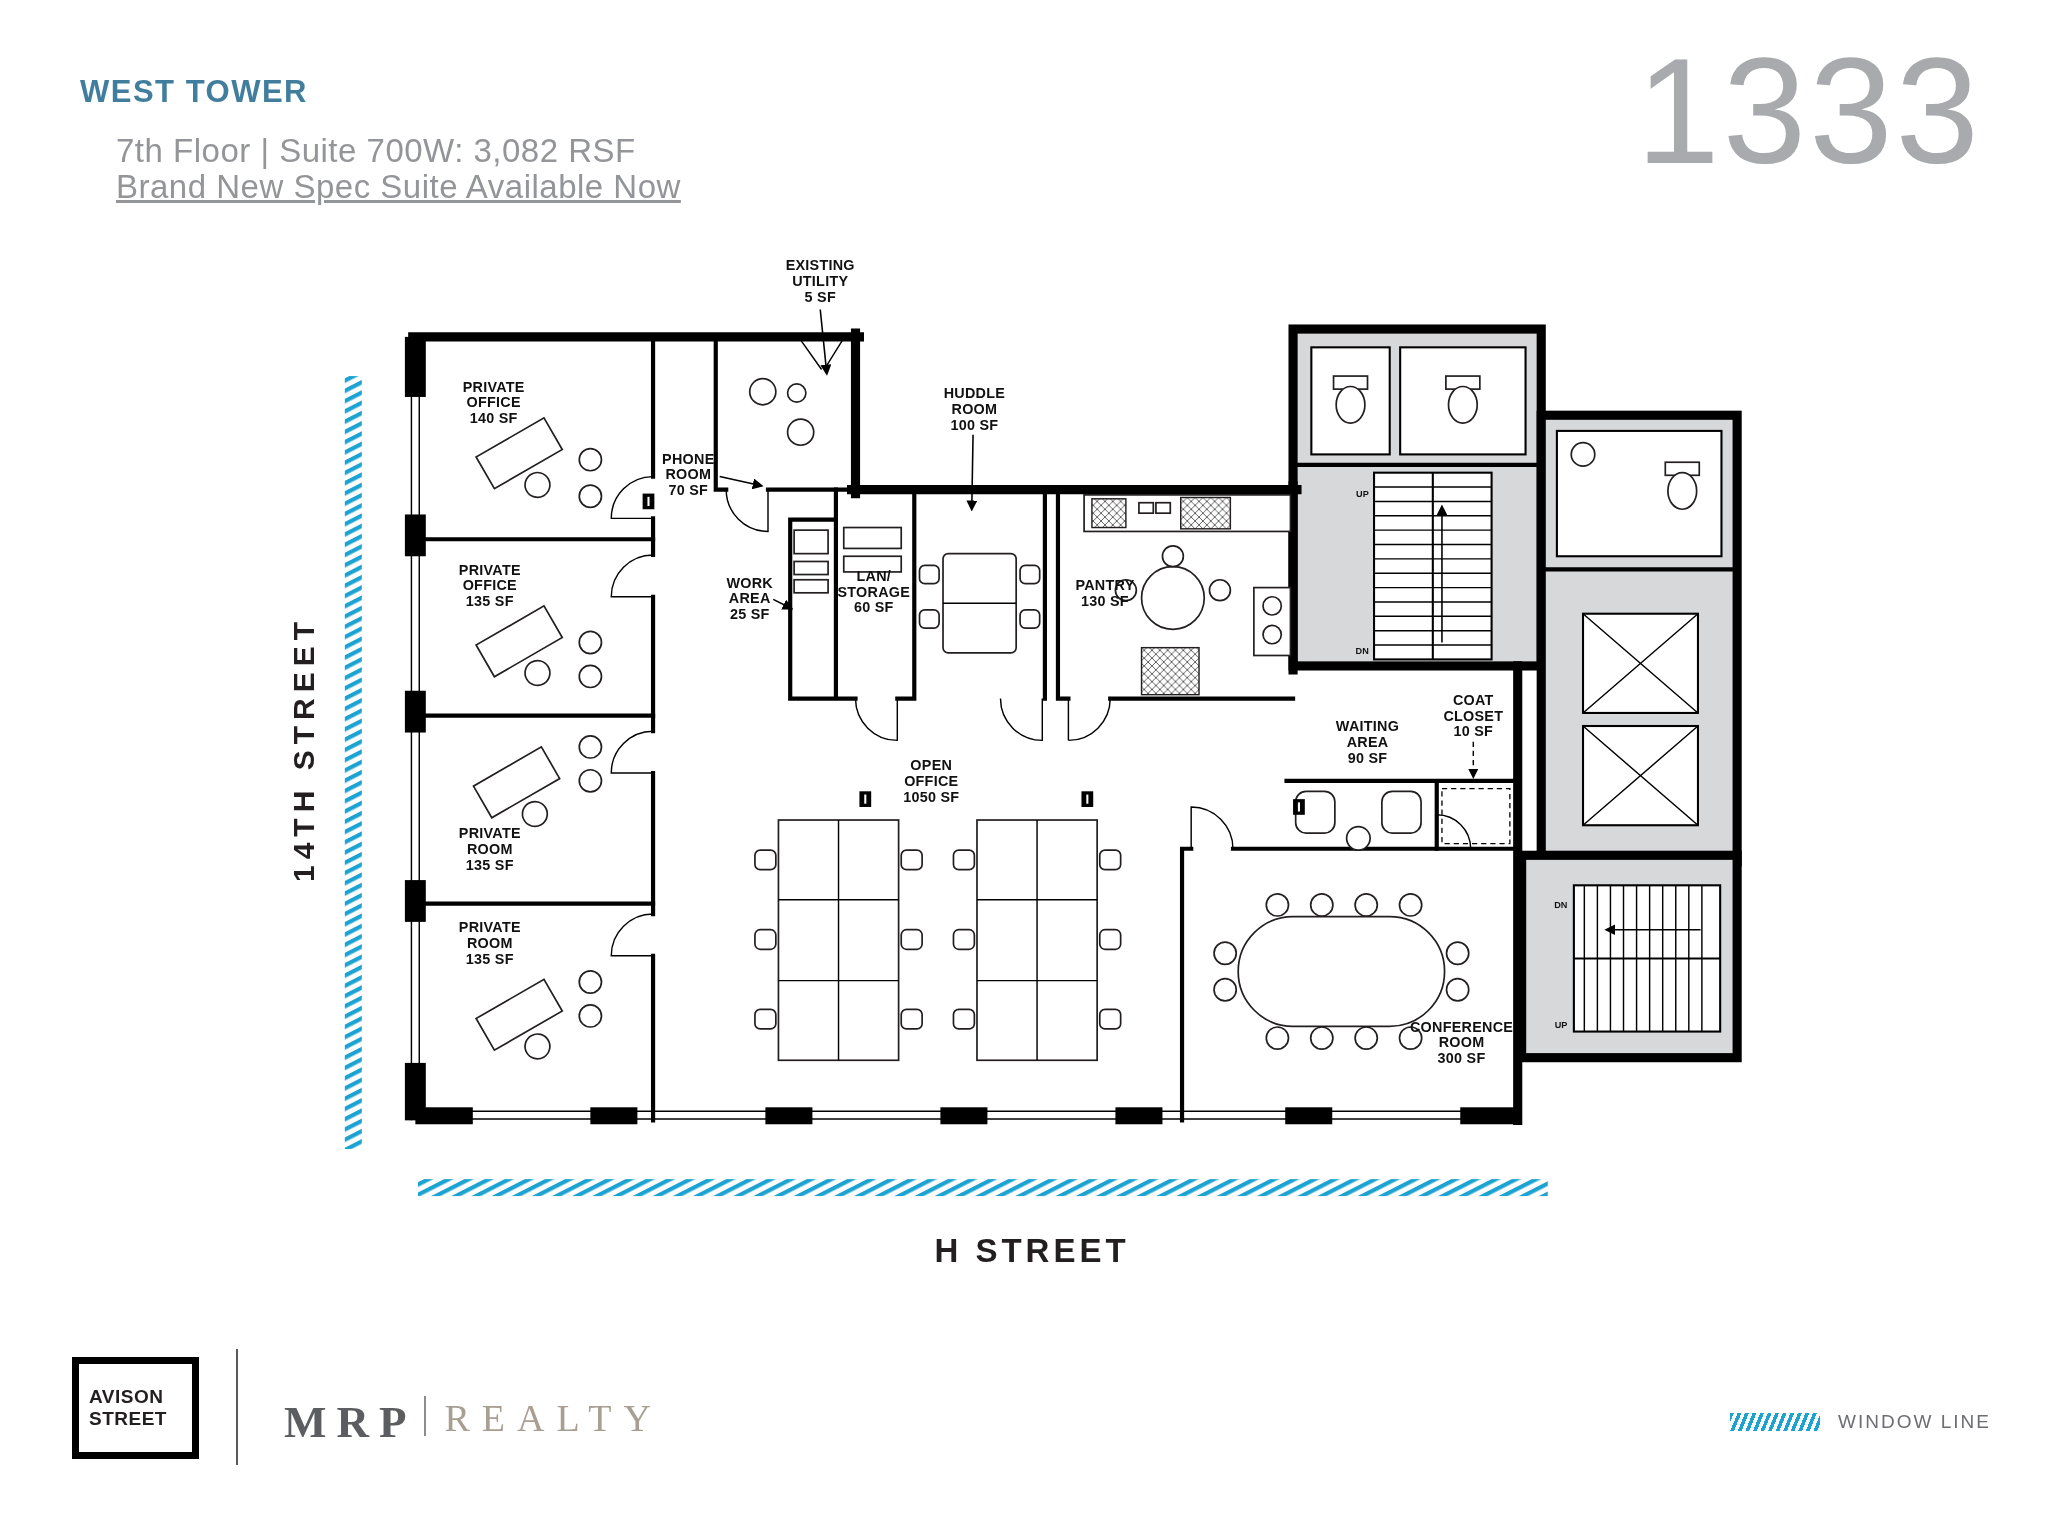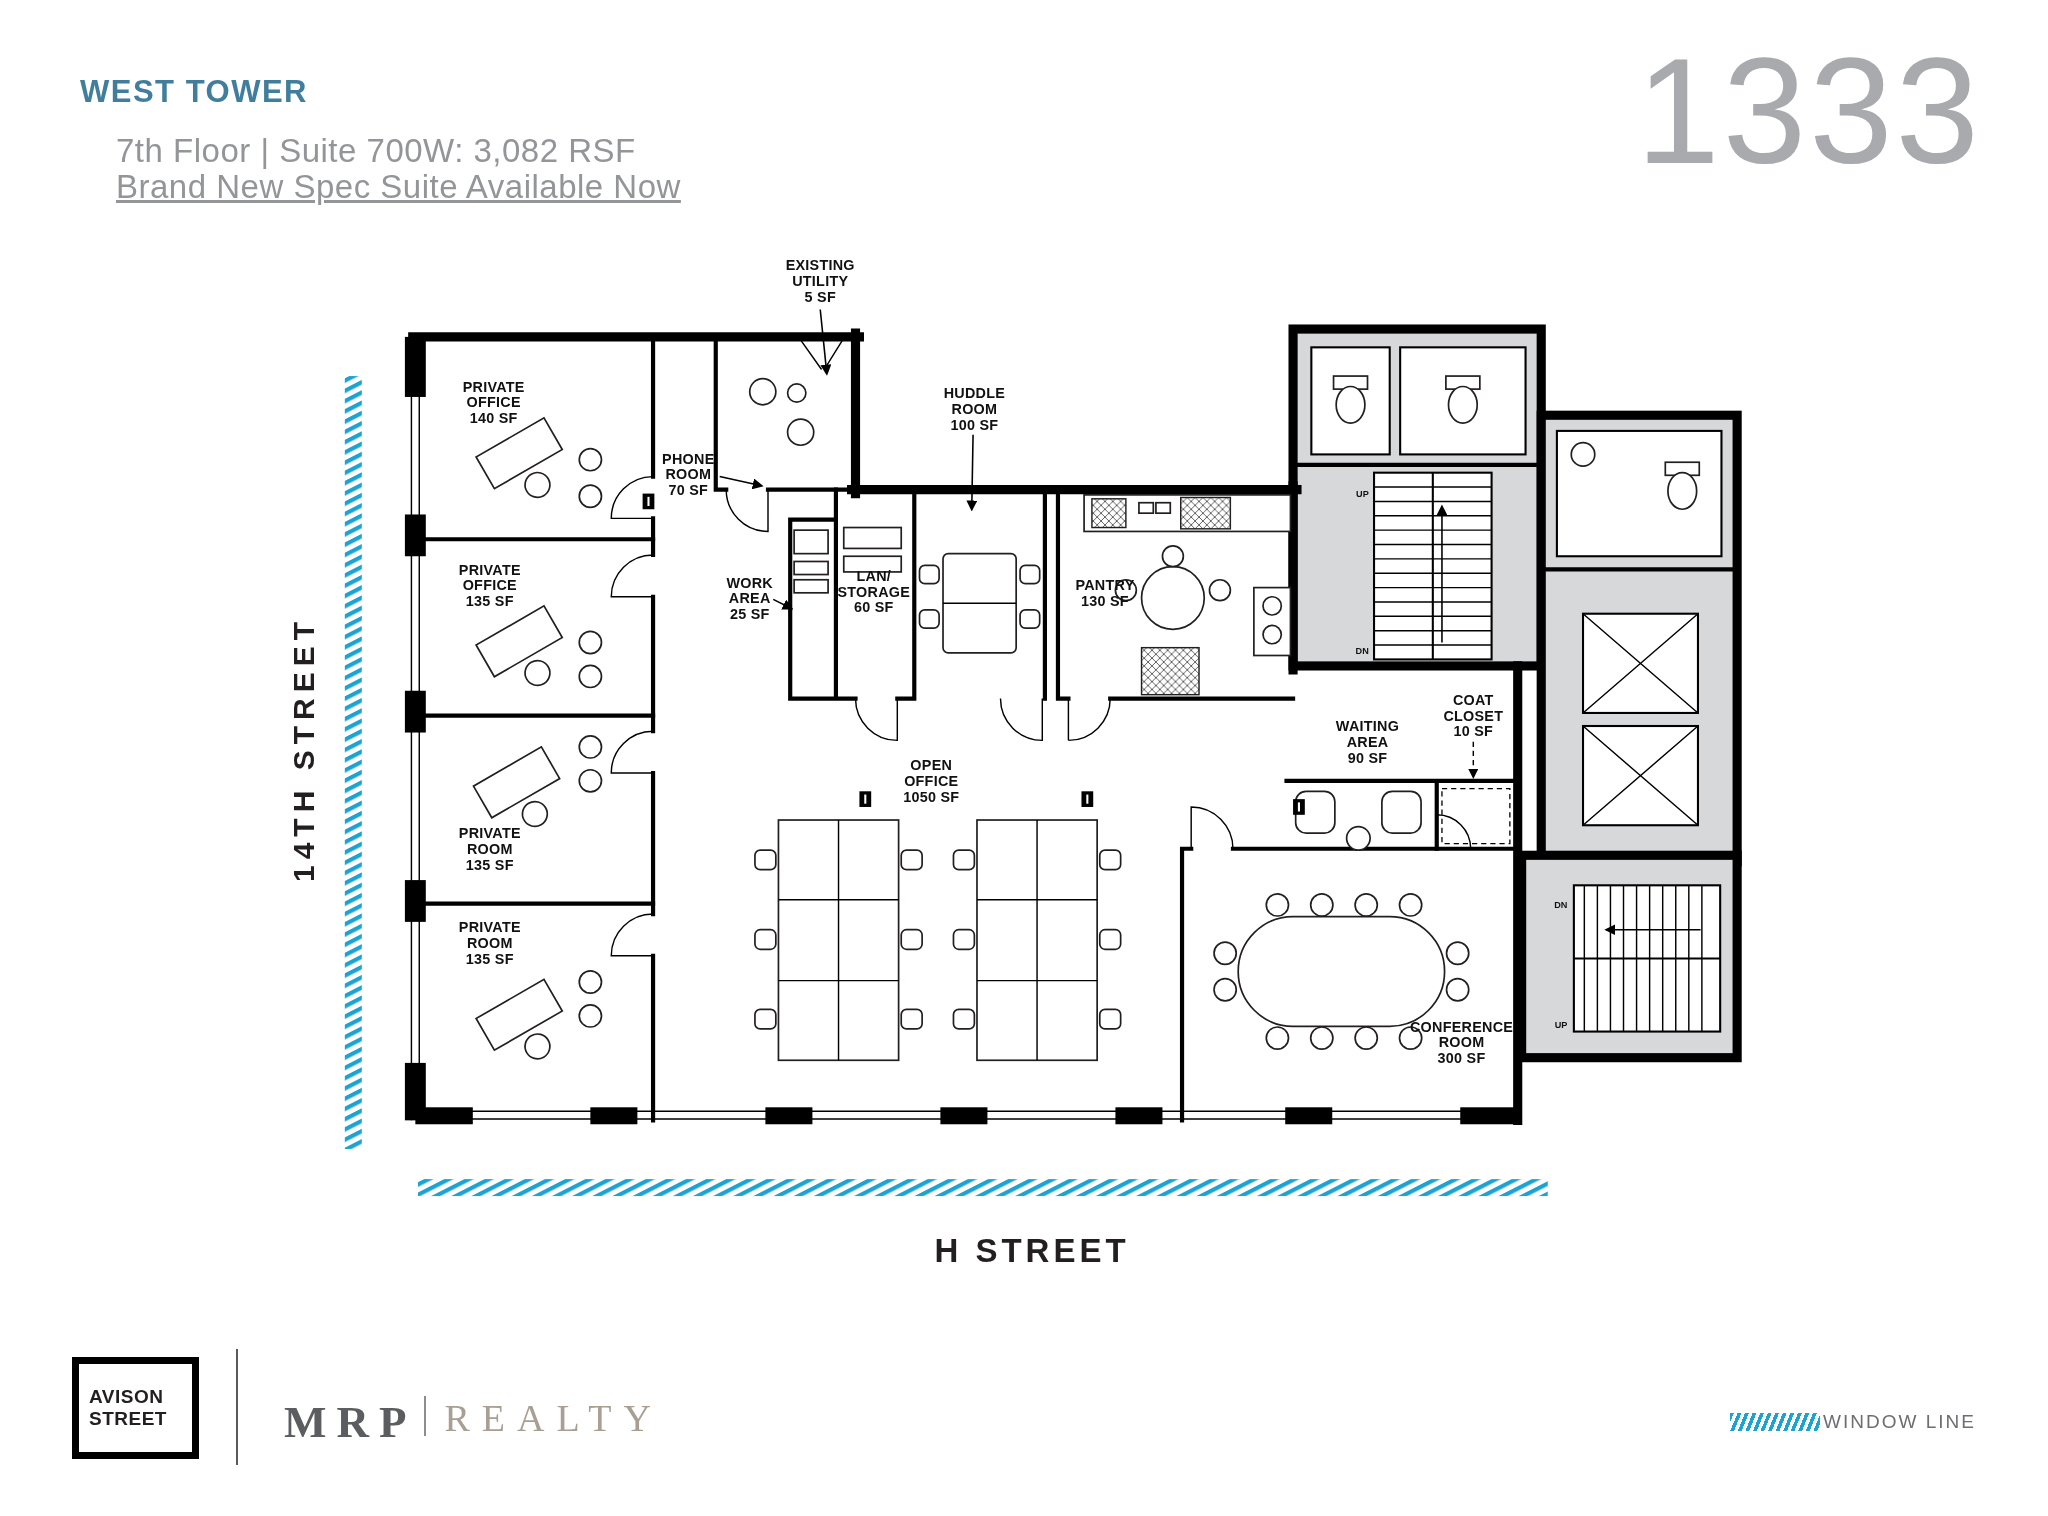--- a/index.html
+++ b/index.html
@@ -27,21 +27,21 @@
               padding-left:10px;font-size:19px;font-weight:bold;letter-spacing:.5px;line-height:1.18;}
   .logo-divider{position:absolute;left:236px;top:1349px;width:2px;height:116px;background:#58595b;}
   .mrp-row{position:absolute;left:284px;top:1396px;height:54px;display:flex;align-items:flex-start;}
   .mrp-text{font-family:"Liberation Serif",serif;font-size:45px;font-weight:600;
             letter-spacing:10px;color:var(--logo_mrp);}
   .mrp-bar{width:2px;height:40px;background:#8b8d90;margin:0 18px 0 8px;}
   .realty-text{font-family:"Liberation Serif",serif;font-size:38px;font-weight:400;
                letter-spacing:12px;color:var(--logo_realty);}
 
   
-  .legend-row{position:absolute;left:1730px;top:1411px;display:flex;align-items:center;gap:3px;}
+  .legend-row{position:absolute;left:1730px;top:1411px;display:flex;align-items:center;gap:18px;}
   .legend-swatch{width:90px;height:18px;
      background:repeating-linear-gradient(112deg,var(--window_teal) 0 3.5px,#ffffff 3.5px 7px);}
   .legend-label{font-size:19px;letter-spacing:2px;color:var(--legend_gray);}
 
   
   .plan-svg{position:absolute;left:0;top:0;width:2048px;height:1516px;}
   .wall7{stroke:#000;stroke-width:7;fill:none;stroke-linecap:square;}
   .wall3{stroke:#000;stroke-width:3.2;fill:none;stroke-linecap:square;}
   .thin{stroke:#000;stroke-width:1.1;fill:none;}
   .thin2{stroke:#000;stroke-width:1.6;fill:none;}

